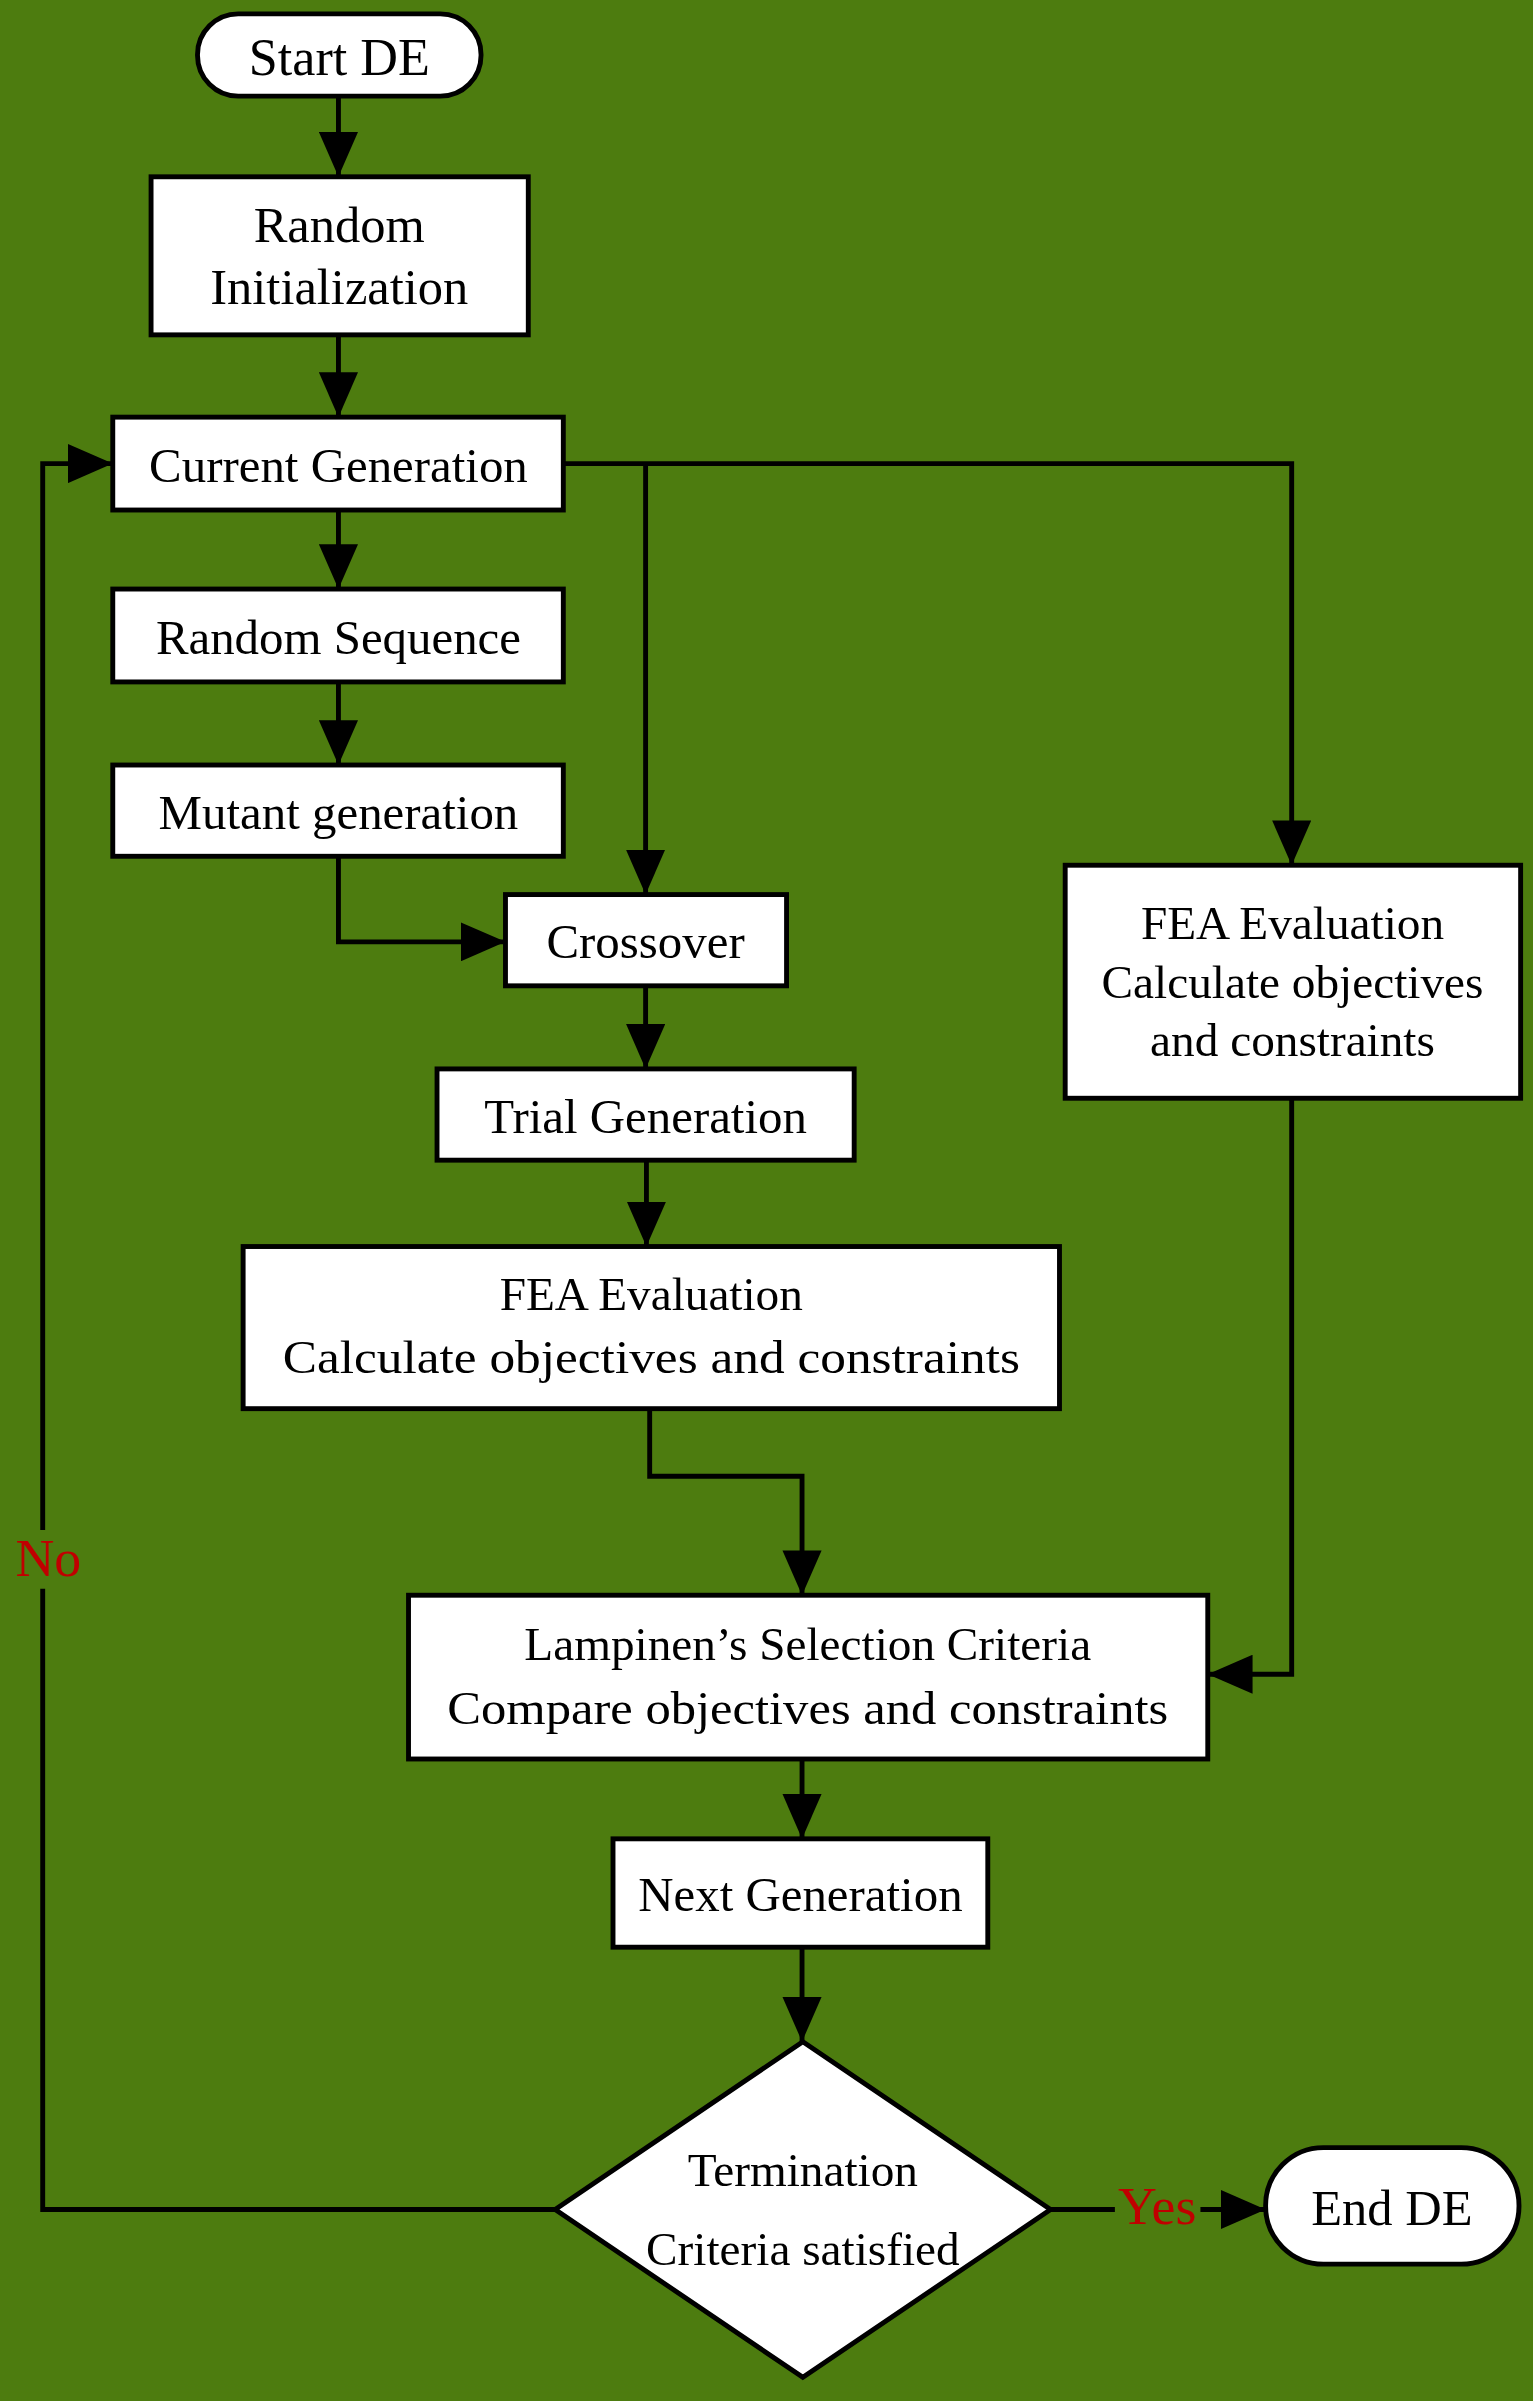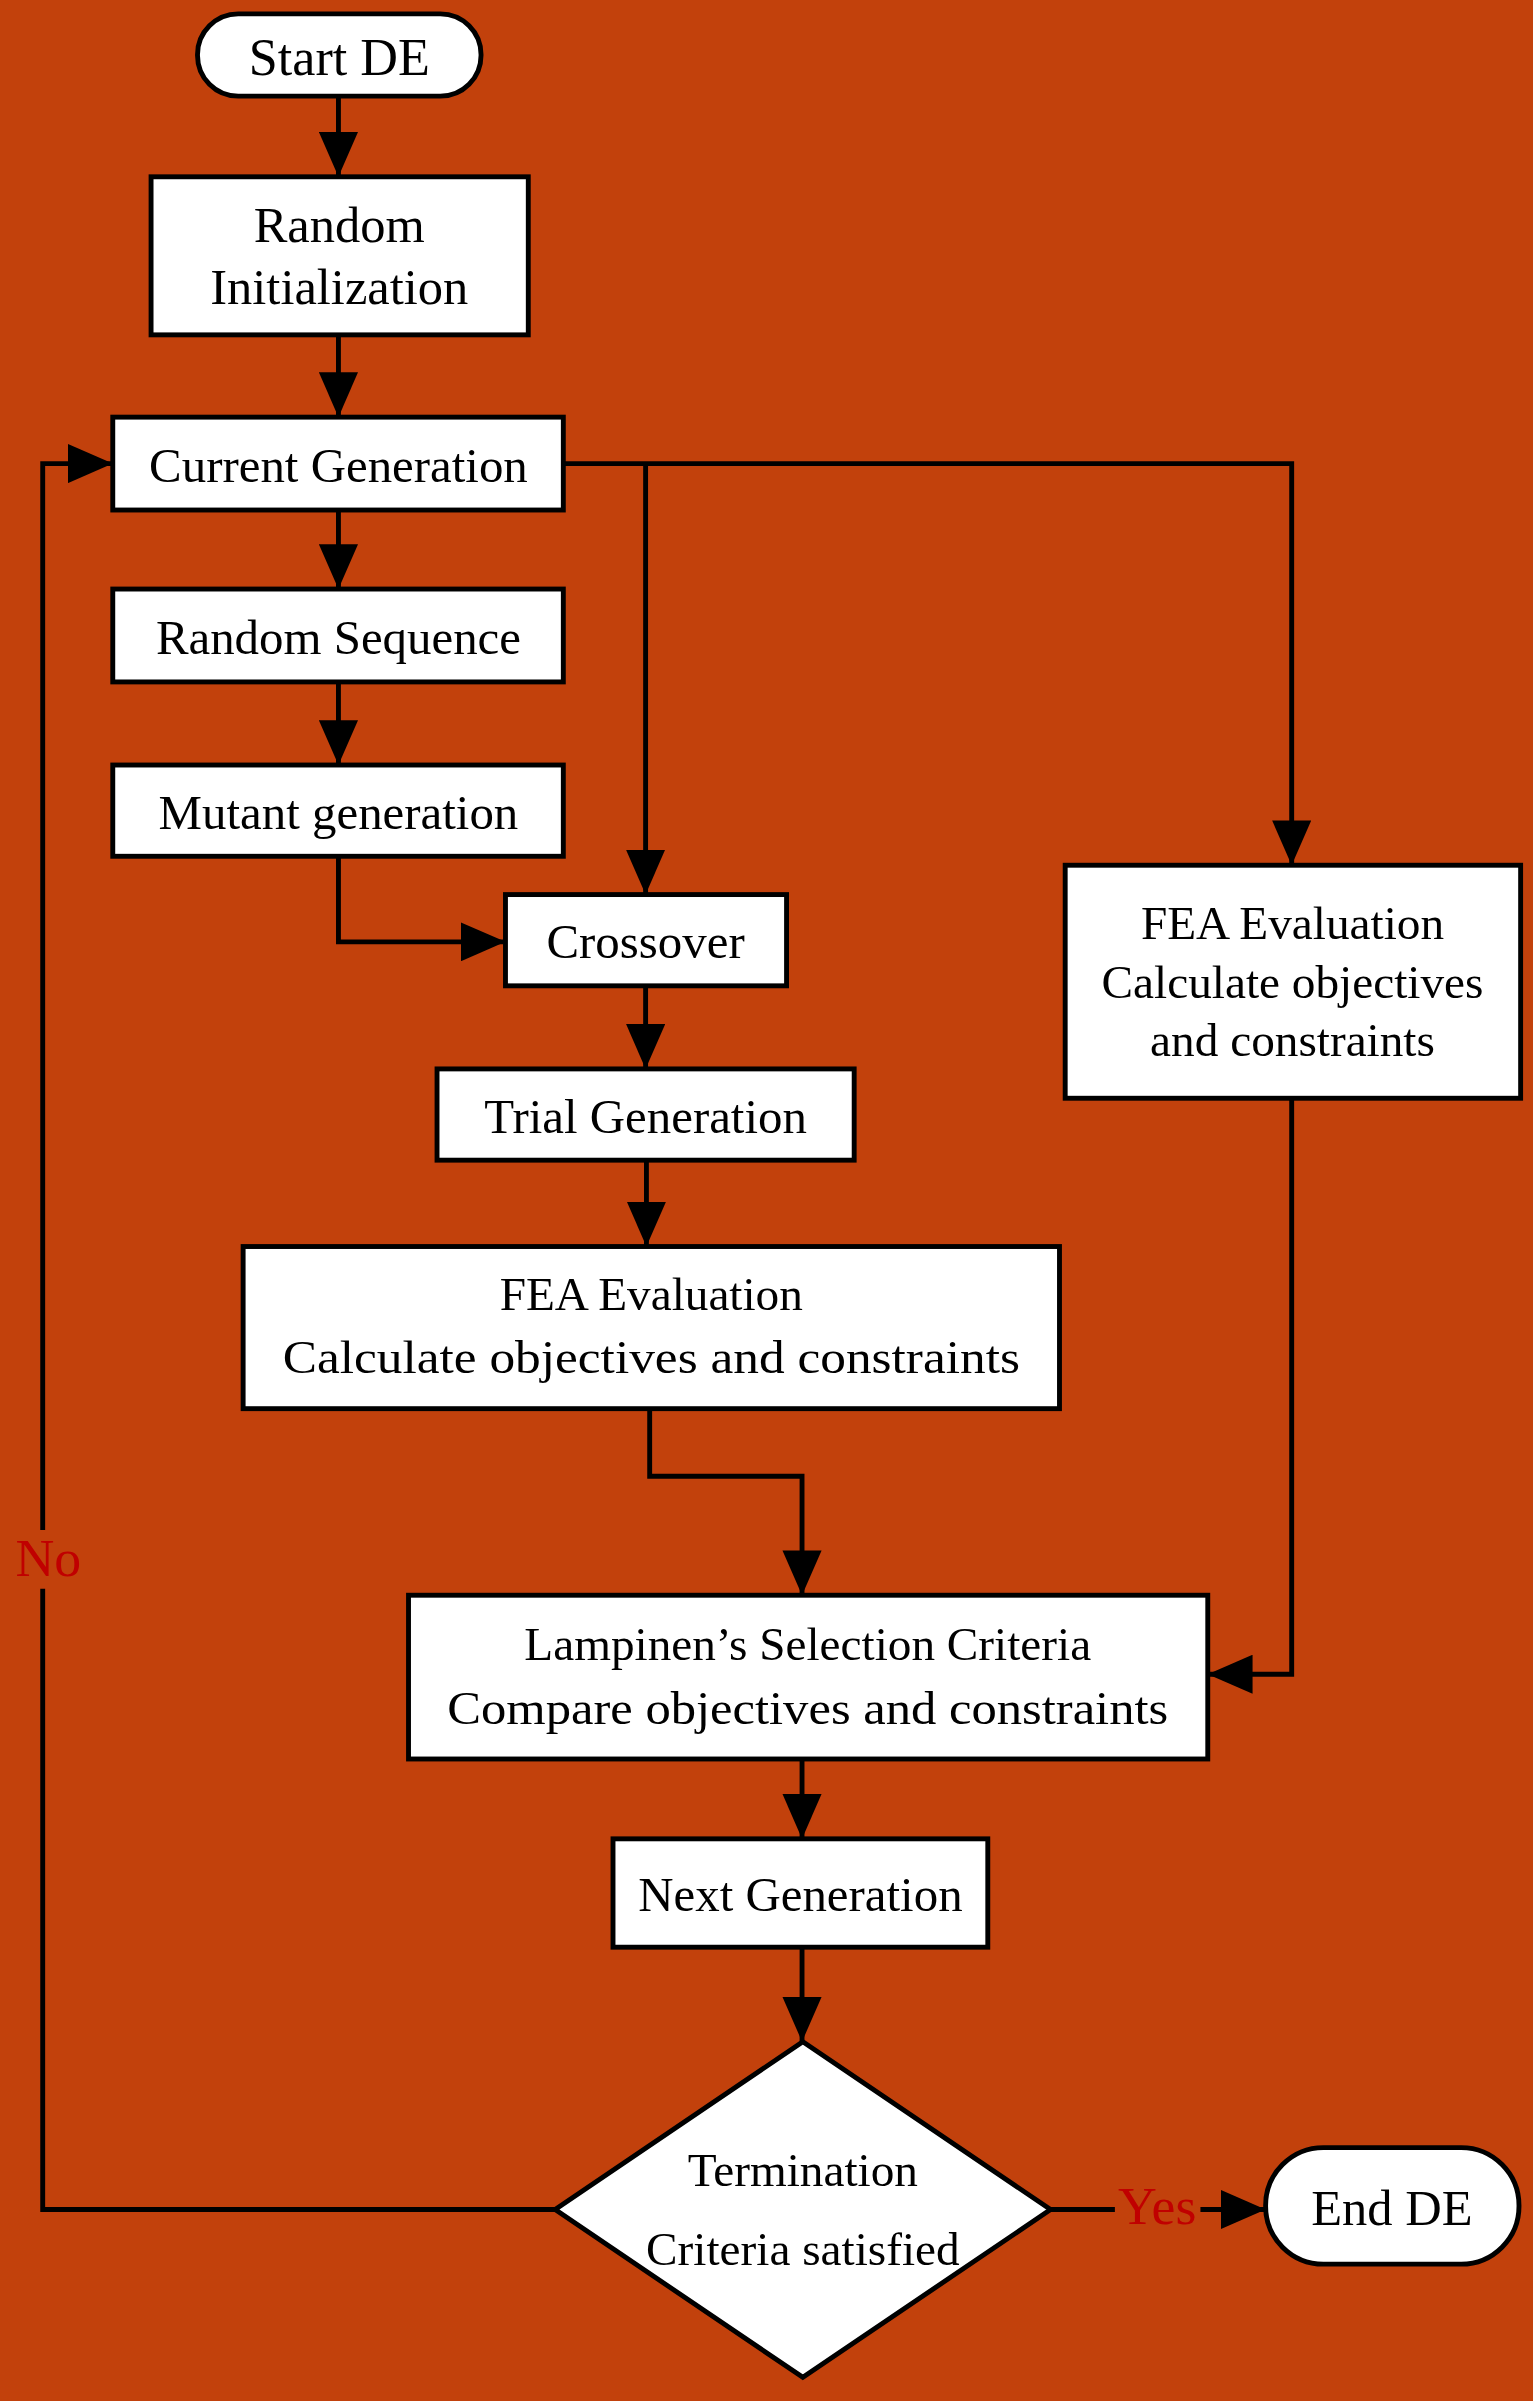--- a/index.html
+++ b/index.html
@@ -4,21 +4,21 @@
 <style>
   html, body {
     margin: 0;
     padding: 0;
     background: #ffffff;
   }
   .canvas {
     position: relative;
     width: 1534px;
     height: 2401px;
-    background: #c2410c;
+    background: #4d7c0f;
     overflow: hidden;
   }
   svg {
     display: block;
     font-family: "Liberation Serif", "DejaVu Serif", serif;
   }
   .shape {
     fill: #ffffff;
     stroke: #000000;
     stroke-width: 6;

